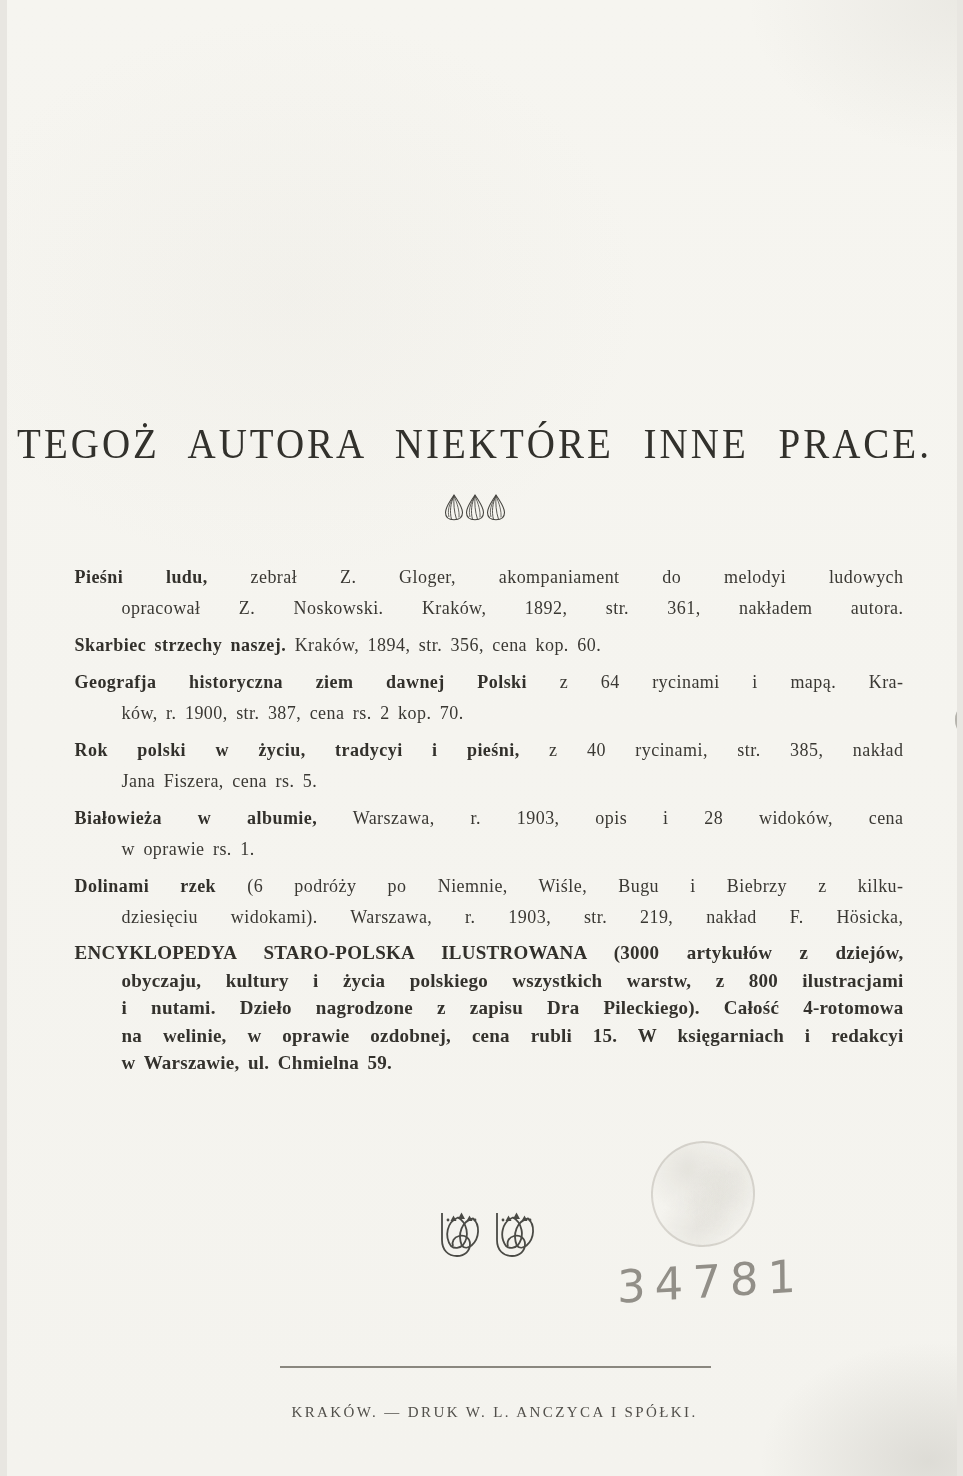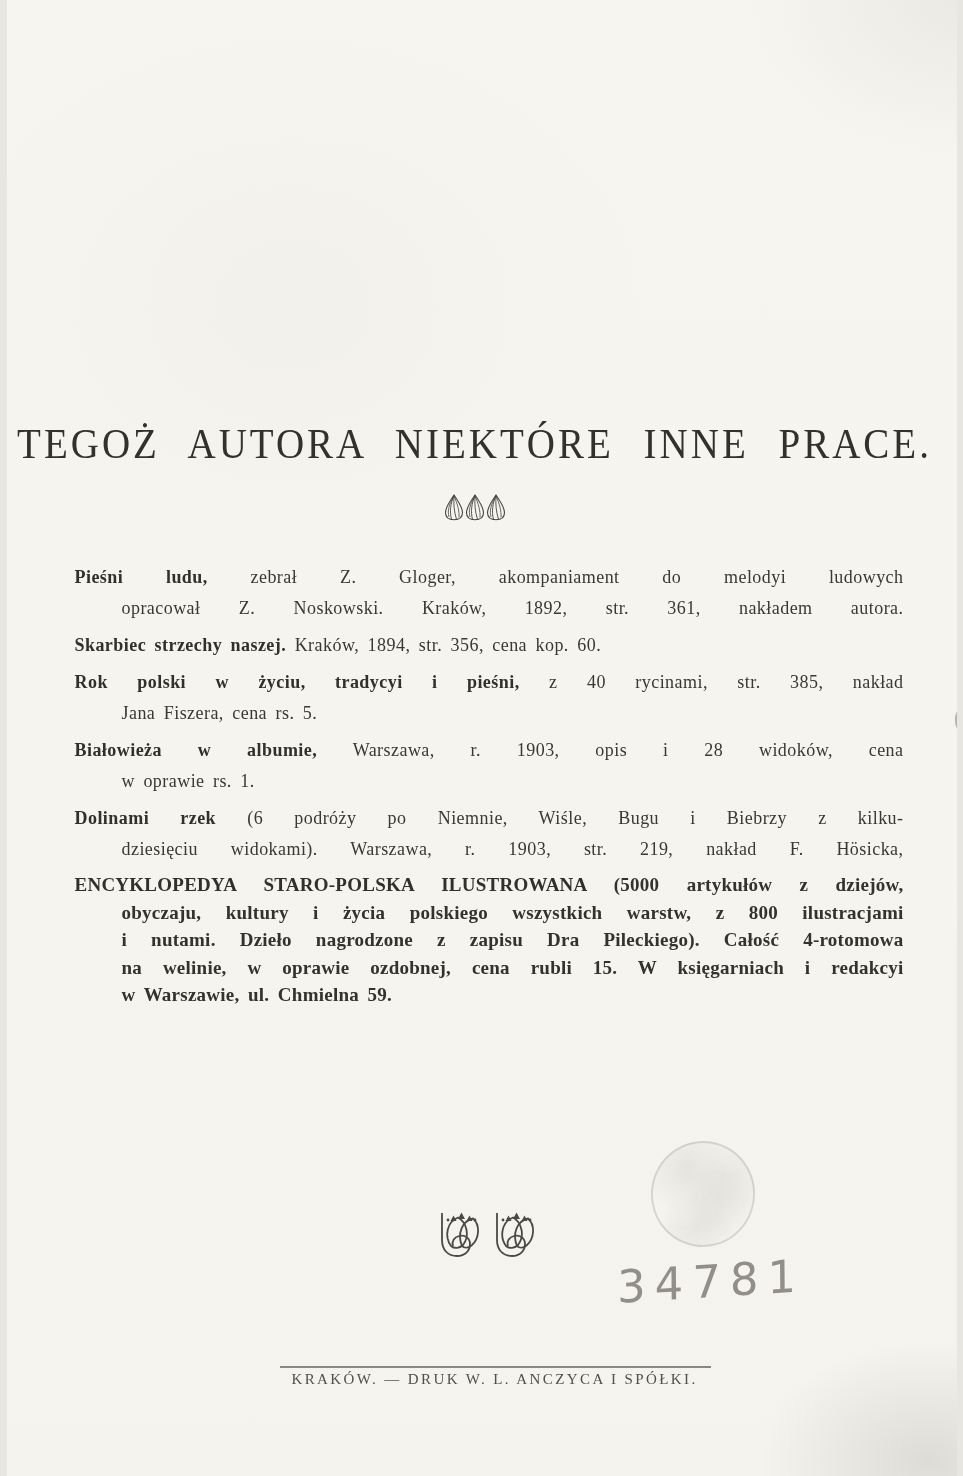--- a/index.html
+++ b/index.html
@@ -105,21 +105,21 @@
 
   
   .imprint-rule {
     position: absolute;
     left: 273px; top: 1366px;
     width: 431px; height: 2px;
     background: #8a877f;
   }
   .imprint-text {
     position: absolute;
-    left: 243px; top: 1371px;
+    left: 243px; top: 1404px;
     width: 490px;
     text-align: center;
     font-family: "Liberation Serif", serif;
     font-size: 15px;
     letter-spacing: 2.4px;
     color: #514f4a;
   }
 
   
   .edge-strip {
@@ -188,38 +188,42 @@
 
     <div class="entry">
       <div class="line j"><span class="lead">Pieśni ludu,</span><span> zebrał Z. Gloger, akompaniament do melodyi ludowych</span></div>
       <div class="line j cont"><span>opracował Z. Noskowski. Kraków, 1892, str. 361, nakładem autora.</span></div>
     </div>
 
     <div class="entry">
       <div class="line"><span class="lead">Skarbiec strzechy naszej.</span><span> Kraków, 1894, str. 356, cena kop. 60.</span></div>
     </div>
 
+    <div class="entry">
+      <div class="line j"><span class="lead">Geografja historyczna ziem dawnej Polski</span><span> z 64 rycinami i mapą. Kra-</span></div>
+      <div class="line cont"><span>ków, r. 1900, str. 387, cena rs. 2 kop. 70.</span></div>
+    </div>
 
     <div class="entry">
       <div class="line j"><span class="lead">Rok polski w życiu, tradycyi i pieśni,</span><span> z 40 rycinami, str. 385, nakład</span></div>
       <div class="line cont"><span>Jana Fiszera, cena rs. 5.</span></div>
     </div>
 
     <div class="entry">
       <div class="line j"><span class="lead">Białowieża w albumie,</span><span> Warszawa, r. 1903, opis i 28 widoków, cena</span></div>
       <div class="line cont"><span>w oprawie rs. 1.</span></div>
     </div>
 
     <div class="entry">
       <div class="line j"><span class="lead">Dolinami rzek</span><span> (6 podróży po Niemnie, Wiśle, Bugu i Biebrzy z kilku-</span></div>
       <div class="line j cont"><span>dziesięciu widokami). Warszawa, r. 1903, str. 219, nakład F. Hösicka,</span></div>
     </div>
 
     <div class="entry emphasis">
-      <div class="line j"><span class="lead">ENCYKLOPEDYA STARO-POLSKA ILUSTROWANA</span><span> (5000 artykułów z dziejów,</span></div>
+      <div class="line j"><span class="lead">ENCYKLOPEDYA STARO-POLSKA ILUSTROWANA</span><span> (3000 artykułów z dziejów,</span></div>
       <div class="line j cont"><span>obyczaju, kultury i życia polskiego wszystkich warstw, z 800 ilustracjami</span></div>
       <div class="line j cont"><span>i nutami. Dzieło nagrodzone z zapisu Dra Pileckiego). Całość 4-rotomowa</span></div>
       <div class="line j cont"><span>na welinie, w oprawie ozdobnej, cena rubli 15. W księgarniach i redakcyi</span></div>
       <div class="line cont"><span>w Warszawie, ul. Chmielna 59.</span></div>
     </div>
 
   </div>
 
   <div class="tulips">
     <span>

